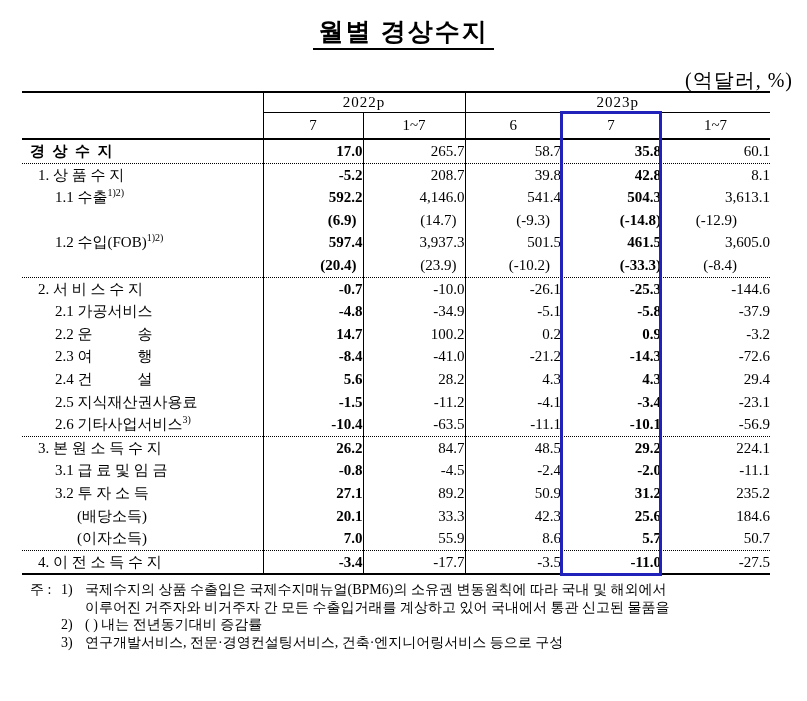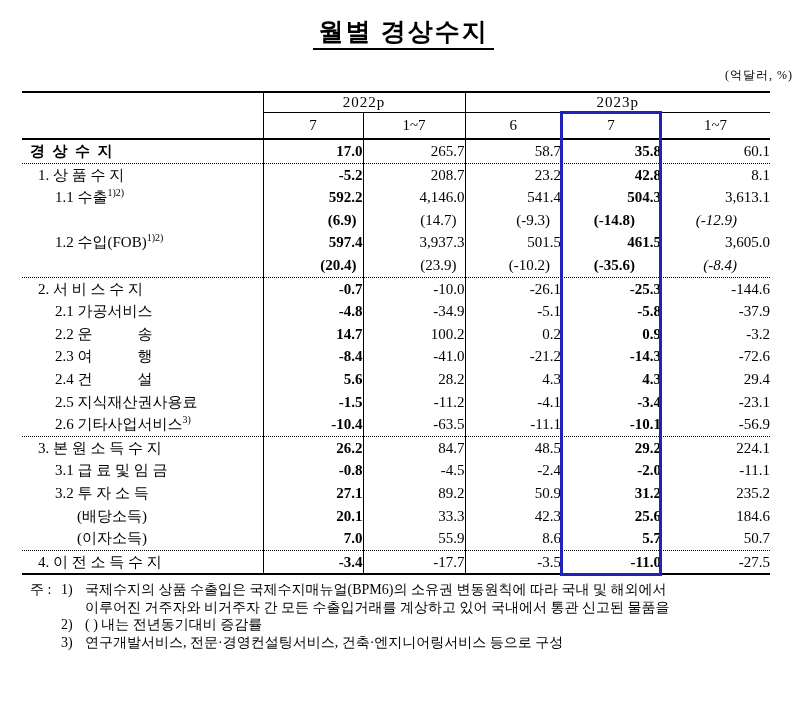--- a/index.html
+++ b/index.html
@@ -5,21 +5,21 @@
   html,body{margin:0;padding:0;background:#fff;}
   .page{position:relative;width:807px;height:701px;background:#fff;overflow:hidden;
         font-family:"Liberation Serif","DejaVu Serif",serif;color:#000;}
 
   
   .title{position:absolute;top:15px;left:0;width:100%;text-align:center;}
   .title span{font-size:25px;font-weight:bold;letter-spacing:2px;
               border-bottom:2px solid #000;padding:0 5px 3px 5px;}
 
   
-  .unit{position:absolute;top:67px;right:14px;font-size:12px;letter-spacing:1px;}
+  .unit{position:absolute;top:67px;right:14px;font-size:20px;letter-spacing:1px;}
 
   
   table.main{position:absolute;left:22px;top:91px;width:748px;border-collapse:collapse;
              table-layout:fixed;border-top:2px solid #000;}
   table.main th,table.main td{padding:0;font-size:15px;overflow:hidden;white-space:pre;}
   th.corner{border-right:1px solid #000;border-bottom:2px solid #000;}
   th.yr{font-weight:normal;border-bottom:1px solid #000;height:19px;line-height:19px;
         text-align:center;letter-spacing:1px;}
   th.y2022{border-right:1px solid #000;}
   th.sub{font-weight:normal;border-bottom:2px solid #000;height:25px;line-height:25px;
@@ -36,22 +36,22 @@
   td.lbl sup{font-size:10px;line-height:0;}
   td.val{text-align:right;}
   td.c0{border-right:1px solid #000;padding-right:13px;}
   td.c1{border-right:1px solid #000;padding-right:15px;}
   td.c2{padding-right:18px;}
   td.c3{padding-right:22px;}
   td.c4{padding-right:40px;}
   td.c0.paren{padding-right:6px;margin-left:44px;}
   td.c1.paren{padding-right:8px;}
   td.c2.paren{padding-right:11px;}
-  td.c3.paren{padding-right:26px;}
-  td.c4.paren{padding-right:33px;font-style:italic;}
+  td.c3.paren{padding-right:0;}
+  td.c4.paren{padding-right:33px;}
   tr.dotted td{border-bottom:1px dotted #000;}
   tbody tr:last-child td{border-bottom:2px solid #000;}
 
   
   .hl-box{position:absolute;left:560px;top:111px;width:102px;height:465px;
           border:3px solid #2122b9;box-sizing:border-box;pointer-events:none;}
 
   
   .notes{position:absolute;left:30px;top:581px;width:760px;font-size:14px;}
   .note-line{display:flex;line-height:17.5px;}
@@ -99,21 +99,21 @@
           <td class="val c0 b">17.0</td>
           <td class="val c1">265.7</td>
           <td class="val c2">58.7</td>
           <td class="val c3 b">35.8</td>
           <td class="val c4">60.1</td>
         </tr>
         <tr>
           <td class="lbl ind1"><span>1. 상 품 수 지</span></td>
           <td class="val c0 b">-5.2</td>
           <td class="val c1">208.7</td>
-          <td class="val c2">23.2</td>
+          <td class="val c2">39.8</td>
           <td class="val c3 b">42.8</td>
           <td class="val c4">8.1</td>
         </tr>
         <tr>
           <td class="lbl ind2"><span>1.1 수출</span><sup>1)2)</sup></td>
           <td class="val c0 b">592.2</td>
           <td class="val c1">4,146.0</td>
           <td class="val c2">541.4</td>
           <td class="val c3 b">504.3</td>
           <td class="val c4">3,613.1</td>
@@ -132,21 +132,21 @@
           <td class="val c1">3,937.3</td>
           <td class="val c2">501.5</td>
           <td class="val c3 b">461.5</td>
           <td class="val c4">3,605.0</td>
         </tr>
         <tr class="dotted">
           <td class="lbl ind2"><span></span></td>
           <td class="val c0 b paren">(20.4)</td>
           <td class="val c1 paren">(23.9)</td>
           <td class="val c2 paren">(-10.2)</td>
-          <td class="val c3 b paren">(-35.6)</td>
+          <td class="val c3 b paren">(-33.3)</td>
           <td class="val c4 paren">(-8.4)</td>
         </tr>
         <tr>
           <td class="lbl ind1"><span>2. 서 비 스 수 지</span></td>
           <td class="val c0 b">-0.7</td>
           <td class="val c1">-10.0</td>
           <td class="val c2">-26.1</td>
           <td class="val c3 b">-25.3</td>
           <td class="val c4">-144.6</td>
         </tr>

